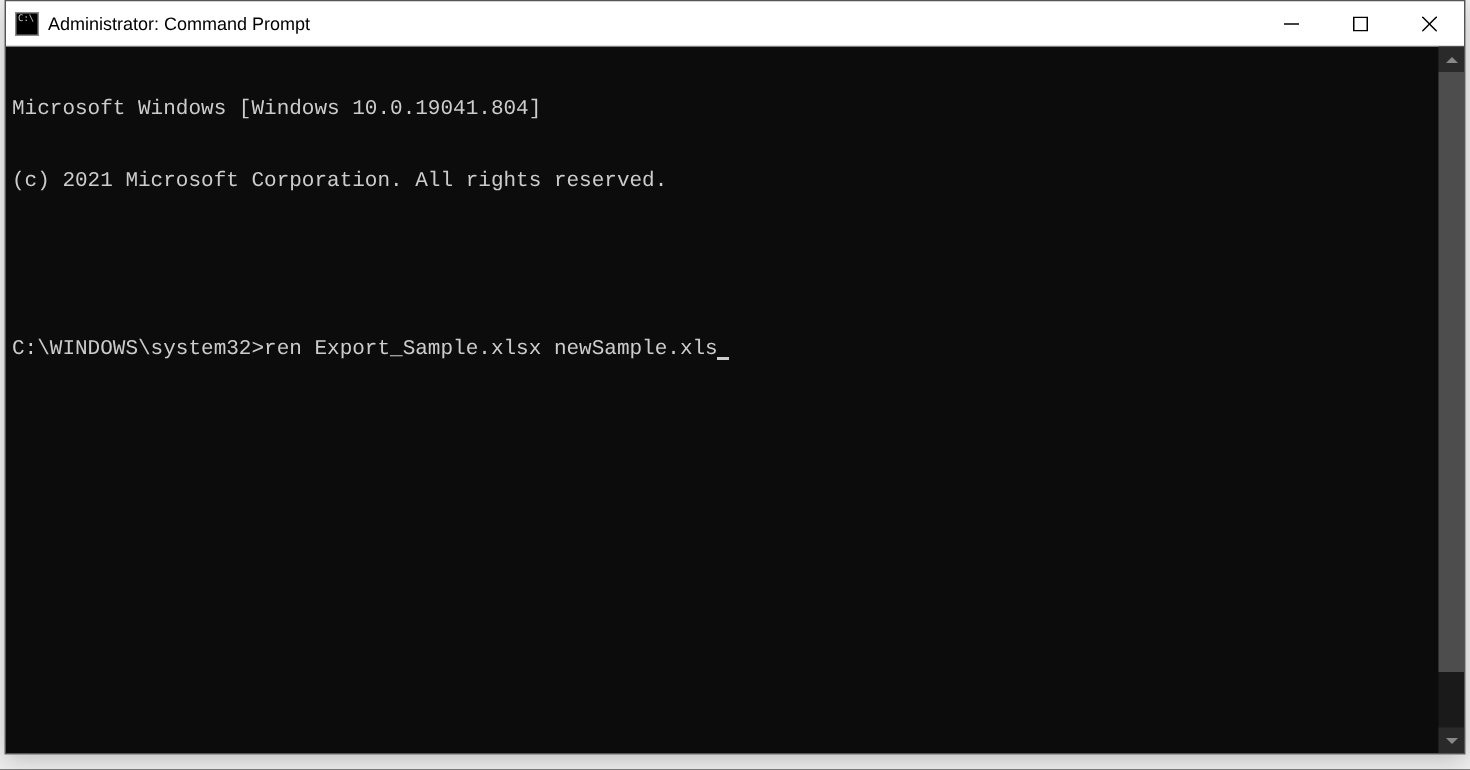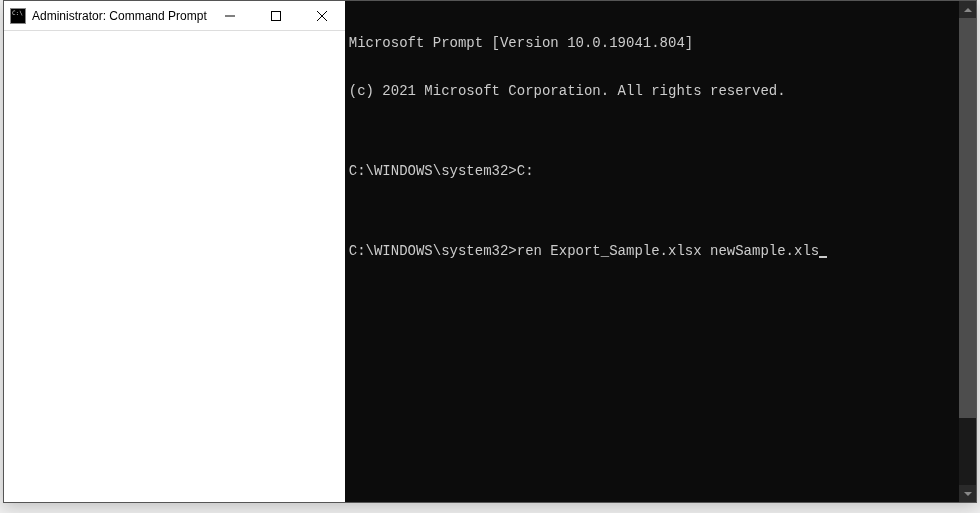--- a/index.html
+++ b/index.html
@@ -17,20 +17,21 @@
     .window {
       position: absolute;
       left: 3px;
       top: 0;
       width: 974px;
       height: 503px;
       background: #fff;
       border: 1px solid #555;
       box-shadow: 0 4px 16px rgba(0,0,0,0.2);
       display: flex;
+      flex-direction: column;
     }
     .title-bar {
       height: 30px;
       background: #fff;
       display: flex;
       align-items: center;
       padding-left: 6px;
       border-bottom: 1px solid #ddd;
     }
     .title-icon {
@@ -164,24 +165,23 @@
       <div class="win-btn close">
         <svg viewBox="0 0 10 10">
             <line x1="0" y1="0" x2="10" y2="10" stroke="#000" stroke-width="1"></line>
             <line x1="10" y1="0" x2="0" y2="10" stroke="#000" stroke-width="1"></line>
           </svg>
       </div>
     </div>
   </div>
   <div class="terminal">
     <div class="terminal-content">
-      <span class="terminal-line">Microsoft Prompt [Version 10.0.19041.804]</span>
+      <span class="terminal-line">Microsoft Windows [Windows 10.0.19041.804]</span>
       <span class="terminal-line">(c) 2021 Microsoft Corporation. All rights reserved.</span>
       <span class="terminal-line"></span>
-      <span class="terminal-line">C:\WINDOWS\system32&gt;C:</span>
       <span class="terminal-line"></span>
       <span class="terminal-line"><span>C:\WINDOWS\system32&gt;ren Export_Sample.xlsx newSample.xls</span><span class="cursor"></span></span>
     </div>
     <div class="scrollbar">
       <div class="scroll-up"></div>
       <div class="scroll-thumb"></div>
       <div class="scroll-down"></div>
     </div>
   </div>
 </div>

